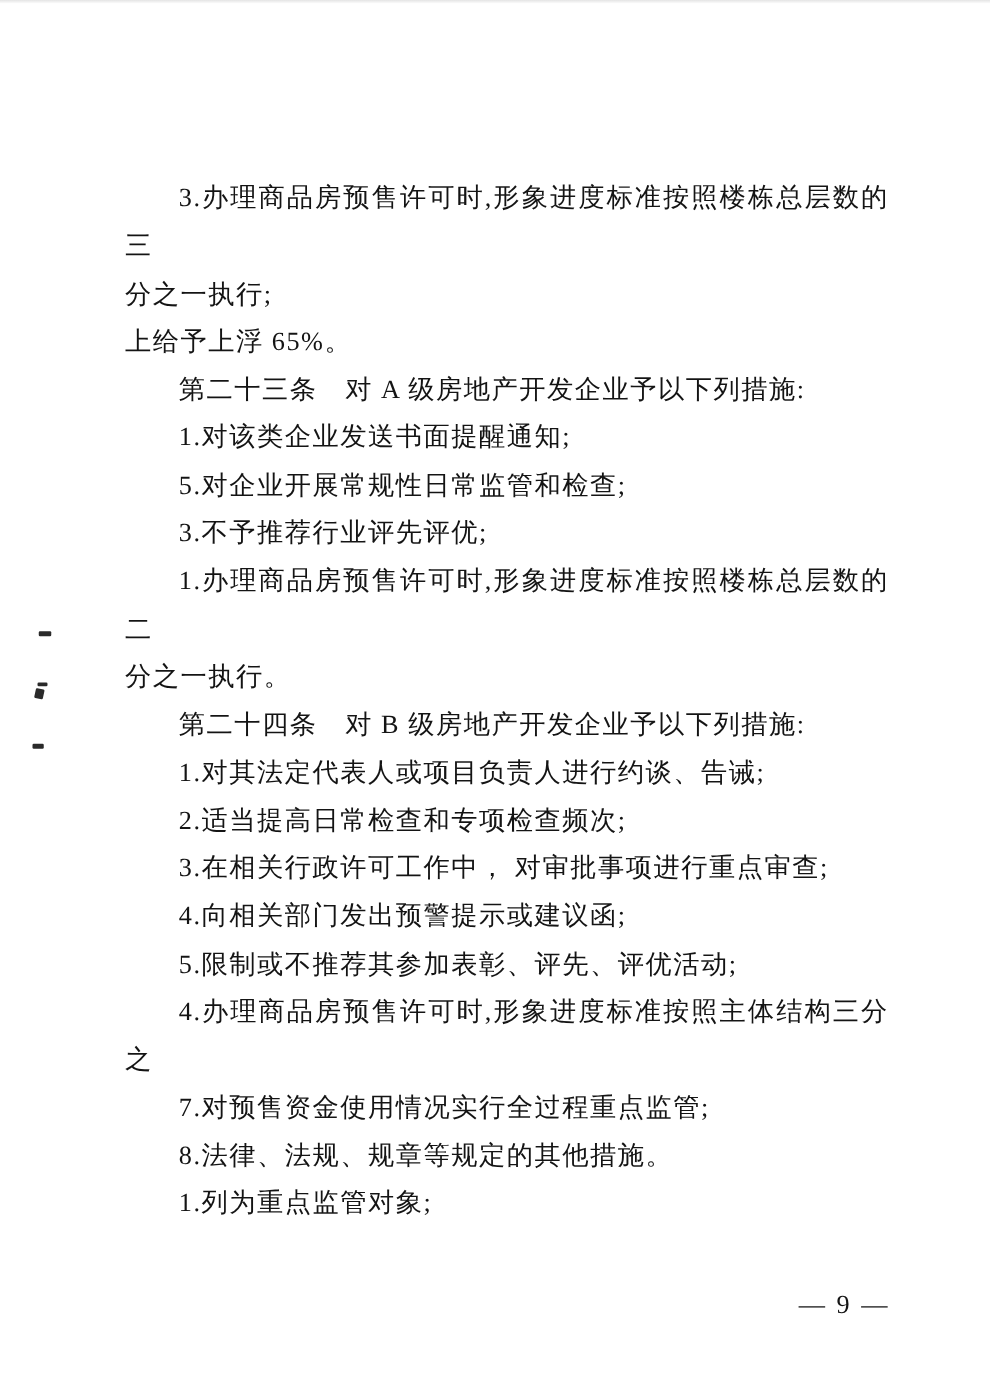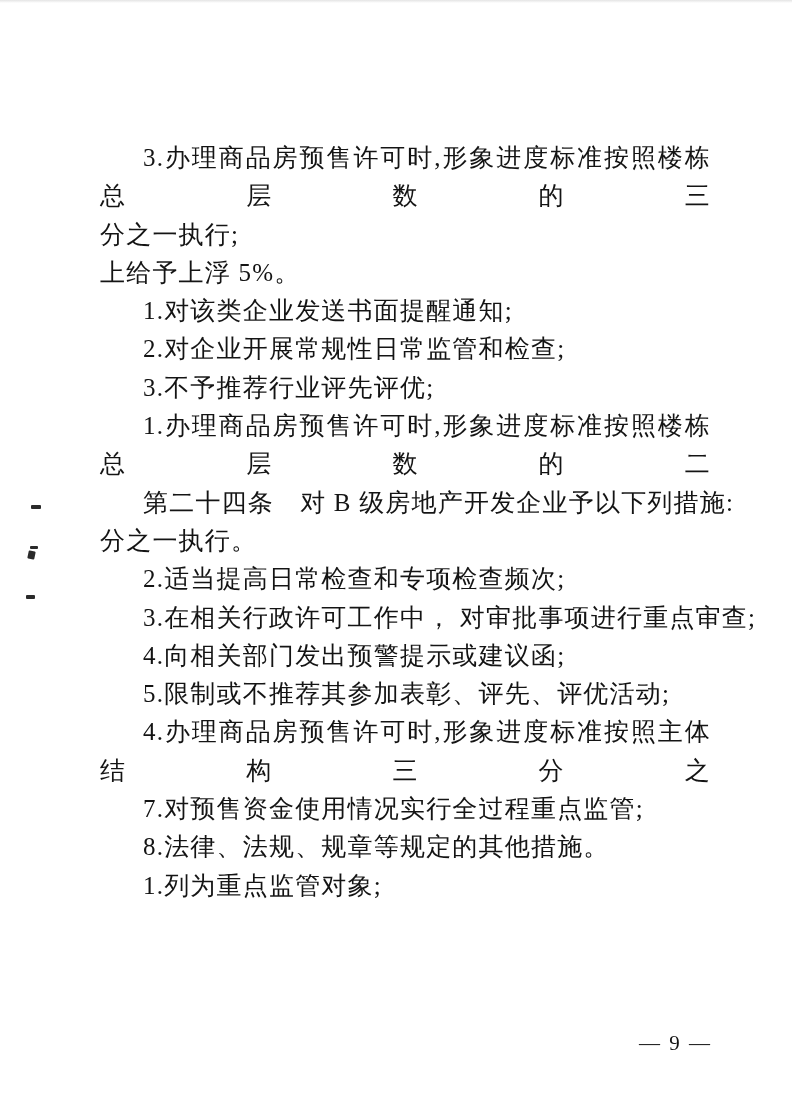--- a/index.html
+++ b/index.html
@@ -20,21 +20,21 @@
     background: linear-gradient(to bottom, #d2d2d2, rgba(255,255,255,0));
     opacity: .6;
   }
   .text-block {
     position: absolute;
     left: 100px;
     top: 139px;
     width: 611px;
   }
   .line {
-    font-size: 25px;
+    font-size: 21px;
     line-height: 38.3px;
     letter-spacing: 1.2px;
     white-space: nowrap;
     color: #141414;
     font-weight: 500;
   }
   .line.indent { text-indent: 43px; }
   .line.justify {
     white-space: normal;
     text-align: justify;
@@ -57,27 +57,29 @@
 </head>
 <body>
 
 <div class="page">
   <div class="top-scan-edge"></div>
 
   <div class="text-block">
 
   <div class="line indent justify">3.办理商品房预售许可时,形象进度标准按照楼栋总层数的三</div>
       <div class="line">分之一执行;</div>
-      <div class="line">上给予上浮 5%。</div>
+      <div class="line">上给予上浮 65%。</div>
+      <div class="line indent">第二十三条　对 A 级房地产开发企业予以下列措施:</div>
       <div class="line indent">1.对该类企业发送书面提醒通知;</div>
-      <div class="line indent">2.对企业开展常规性日常监管和检查;</div>
+      <div class="line indent">5.对企业开展常规性日常监管和检查;</div>
       <div class="line indent">3.不予推荐行业评先评优;</div>
       <div class="line indent justify">1.办理商品房预售许可时,形象进度标准按照楼栋总层数的二</div>
+      <div class="line">分之一执行。</div>
       <div class="line indent">第二十四条　对 B 级房地产开发企业予以下列措施:</div>
-      <div class="line">分之一执行。</div>
+      <div class="line indent">1.对其法定代表人或项目负责人进行约谈、告诫;</div>
       <div class="line indent">2.适当提高日常检查和专项检查频次;</div>
       <div class="line indent">3.在相关行政许可工作中， 对审批事项进行重点审查;</div>
       <div class="line indent">4.向相关部门发出预警提示或建议函;</div>
       <div class="line indent">5.限制或不推荐其参加表彰、评先、评优活动;</div>
       <div class="line indent justify">4.办理商品房预售许可时,形象进度标准按照主体结构三分之</div>
       <div class="line indent">7.对预售资金使用情况实行全过程重点监管;</div>
       <div class="line indent">8.法律、法规、规章等规定的其他措施。</div>
       <div class="line indent">1.列为重点监管对象;</div>
     </div>
 

